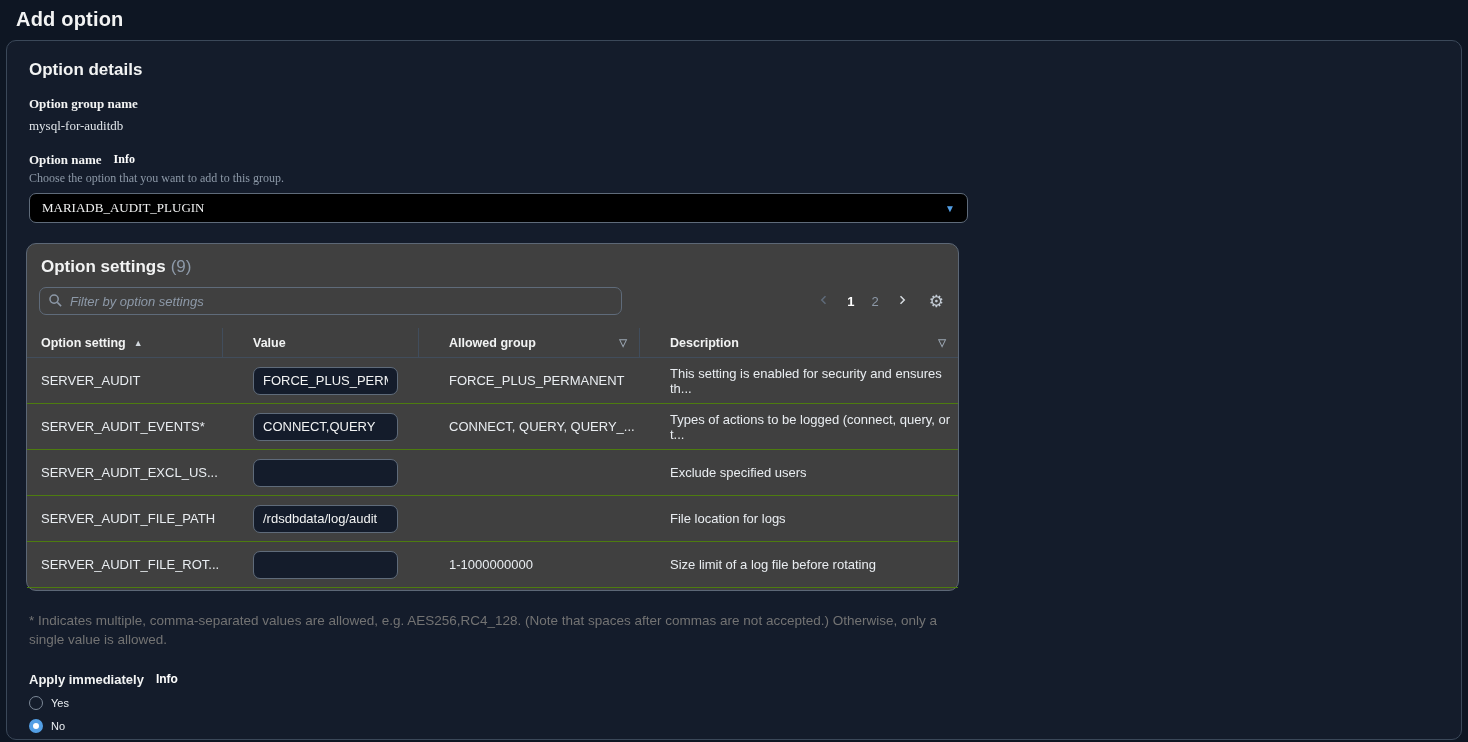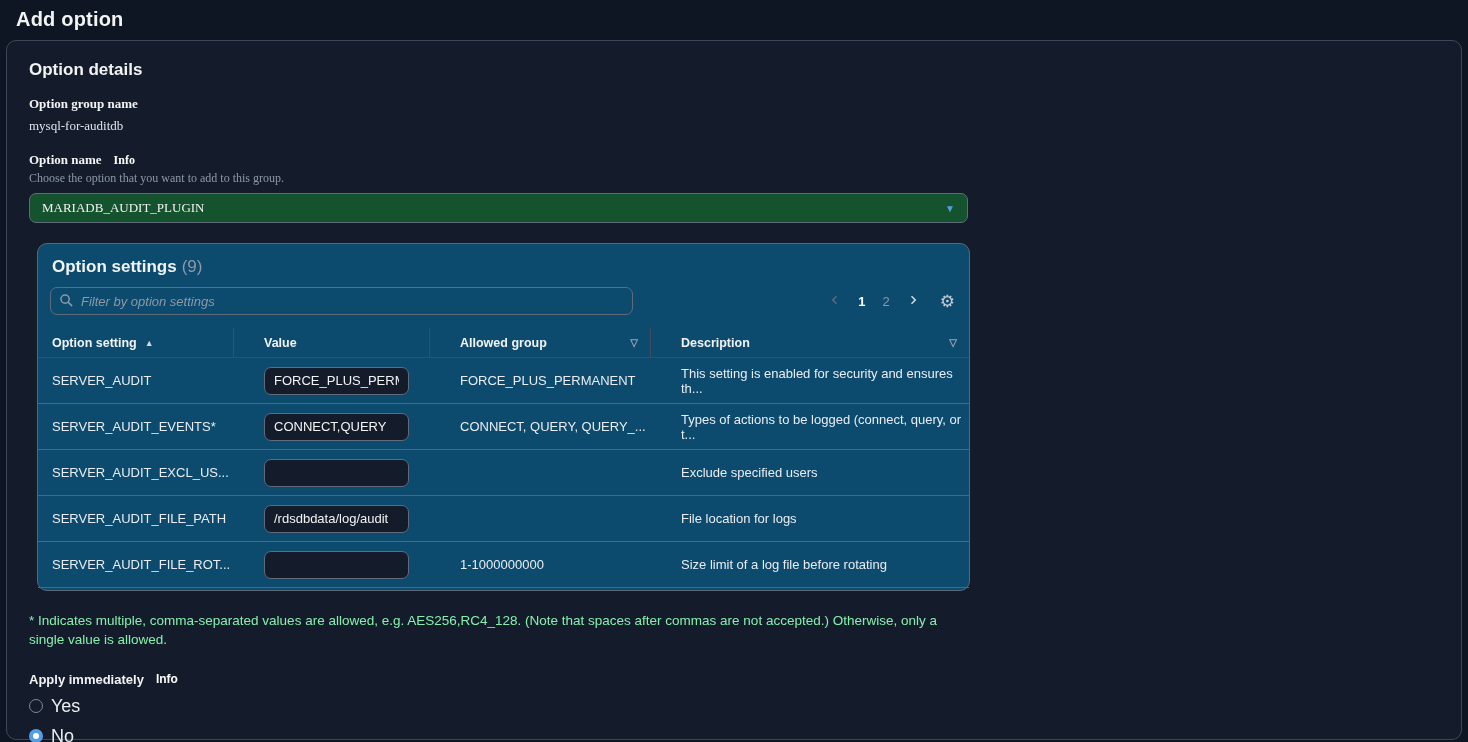--- a/index.html
+++ b/index.html
@@ -16,39 +16,39 @@
     margin:0 6px; height:700px;
     background:#141c2b;
     border:1px solid #3b4859;
     border-radius:10px;
     padding:17px 18px 0 18px;
   }
   .section-heading { font-size:17px; font-weight:700; margin:2px 0 16px 4px; }
 
   .field { margin:0 0 18px 4px;font-family:Liberation Serif, serif; }
   .field-label { font-size:13px; font-weight:700; color:#f2f3f3; }
-  .label-row { display:flex; align-items:center; gap:12px; }
+  .label-row { display:flex; gap:12px; }
   .info-link { font-size:12px; font-weight:700; color:#ffffff; text-decoration:none; cursor:pointer; }
   .field-value { font-size:13px; color:#dfe4e9; margin-top:6px; }
   .field-sub { font-size:12px; color:#8d99a8; margin-top:3px; }
 
   .select {
     width:939px; height:30px; margin-top:7px;
     border:1px solid #5f6b7a; border-radius:7px;
-    background:#14532d;
+    background:#000000;
     display:flex; align-items:center; justify-content:space-between;
     padding:0 12px; font-size:13px; color:#f2f3f3; cursor:pointer;
   }
   .select .caret { color:#539fe5; font-size:10px; }
 
   .panel {
-    width:933px; margin:20px 0 0 12px;
+    width:933px; margin:20px 0 0 1px;
     border:1px solid #5c6776; border-radius:10px;
     padding:13px 0 2px 0;
-    background:#0c4a6e;
+    background:#404040;
   }
   .panel-head { padding:0 14px 10px 14px; font-size:17px; font-weight:700; }
   .panel-count { color:#8d99a8; font-weight:400; margin-left:5px; }
 
   .controls-row { display:flex; align-items:center; justify-content:space-between; padding:0 14px 13px 12px; }
   .search { position:relative; width:583px; }
   .search input {
     width:100%; height:28px; background:transparent;
     border:1px solid #5f6b7a; border-radius:7px;
     color:#f2f3f3; padding:0 10px 0 30px; font-size:13px; font-family:inherit;
@@ -74,30 +74,30 @@
   .filter-icon { font-size:10px; color:#9aa5b1; }
 
   .trow { height:46px; border-bottom:1px solid #4d7c0f; font-size:13px; color:#e9edf1; }
   .trow > div { padding-left:14px; }
   .cell-input {
     width:145px; height:28px;
     background:#141c2b; border:1px solid #5f6b7a; border-radius:7px;
     color:#f2f3f3; font-size:13px; padding:0 9px; font-family:inherit;
   }
 
-  .footnote { max-width:940px; margin:21px 0 0 4px; font-size:13.5px; line-height:1.4; color:#86efac; }
+  .footnote { max-width:940px; margin:21px 0 0 4px; font-size:13.5px; line-height:1.4; color:#737373; }
 
   .apply { margin:22px 0 0 4px; }
   .radio-row { display:flex; align-items:center; gap:8px; margin-top:9px; cursor:pointer; }
   .radio {
     width:14px; height:14px; border-radius:50%;
     border:1.5px solid #7d8998; background:transparent; flex:none;
   }
   .radio.checked { border:4px solid #539fe5; background:#ffffff; }
-  .radio-label { font-size:18px; color:#e9edf1; }
+  .radio-label { font-size:11px; color:#e9edf1; }
 </style>
 </head>
 <body>
 
 <h1 class="page-title">Add option</h1>
 
 <div class="card">
   <h2 class="section-heading">Option details</h2>
 
   <div class="field">

